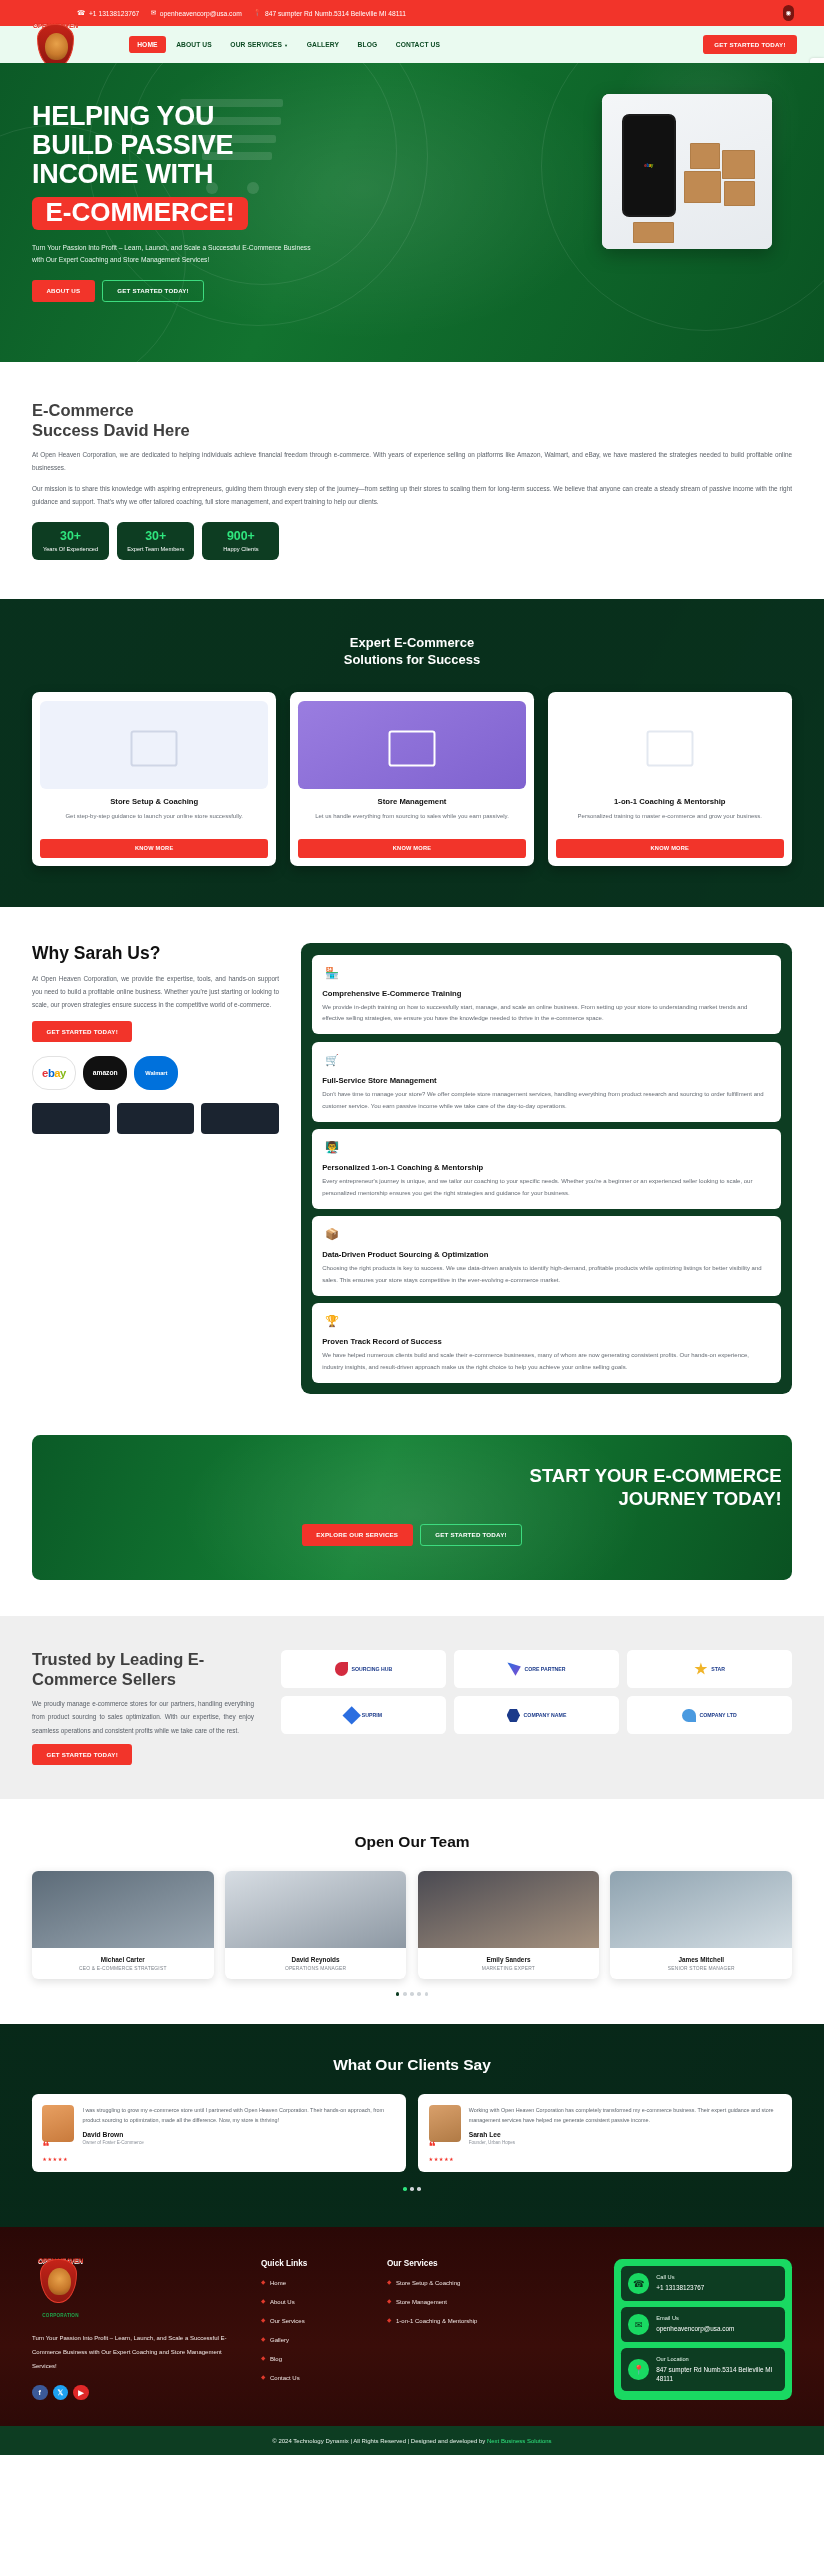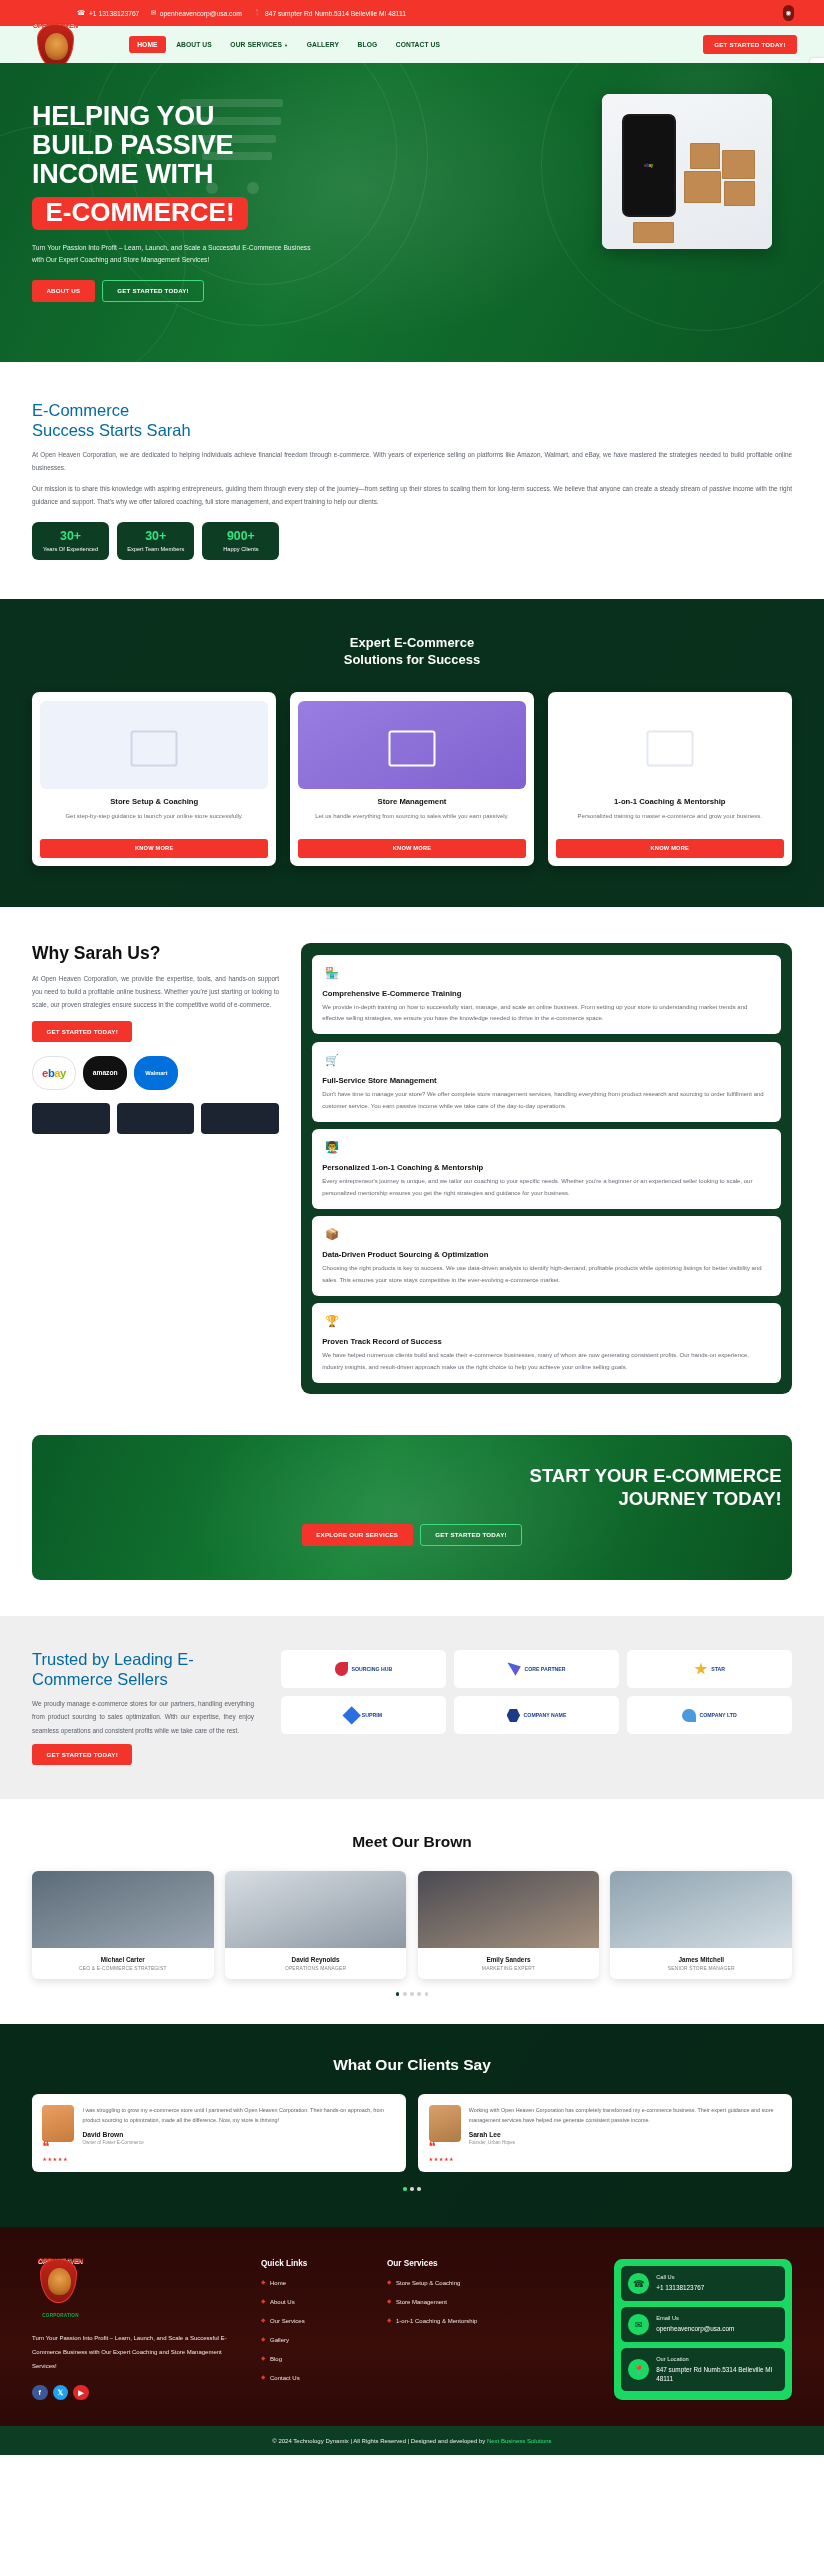--- a/index.html
+++ b/index.html
@@ -156,21 +156,21 @@
     background: #fff; border-radius: 4.1px; box-shadow: 0 4.1px 11.3px rgba(0,0,0,.2);
   }
   .ill-awning { position: absolute; left: 77px; top: 40px; width: 103px; height: 14.4px;
     background: repeating-linear-gradient(90deg,#e9604f 0 10.3px,#fff 10.3px 20.6px); border-radius: 3.1px 3.1px 0 0; }
   .ill-sign { position:absolute; left: 101px; top: 61px; font-size: 7.7px; font-weight: bold; color:#5a4a8f; letter-spacing:0.5px;}
   .ill-cloud { position:absolute; background: #fff; opacity:.85; border-radius: 10.3px;}
   .ill-coin { position:absolute; border-radius:50%; background: #f6c945; box-shadow: inset 0 -1.5px 0 #d9a91d;}
   .ill-clock { position:absolute; left: 31px; top: 98px; width: 37px; height:37px; border-radius:50%; background:#fff; box-shadow: 0 2.1px 6.2px rgba(0,0,0,.18);}
   .ill-gift { position:absolute; border-radius:2.1px;}
   .col-txt { flex: 1; }
-  .h2-black { font-size: 16.5px; font-weight: normal; line-height: 1.2; color: #0369a1; }
+  .h2-black { font-size: 16.5px; font-weight: bold; line-height: 1.2; color: #404040; }
   .body-p { font-size: 6.4px; line-height: 2.1; color: #5a6068; text-align: justify; margin-top: 7.2px; }
   .stats { display: flex; gap: 8.2px; margin-top: 13.4px; }
   .stat {
     background: #0d3d22; border-radius: 6.2px; width: 77px; padding: 7.2px 4.1px;
     text-align: center; color: #fff;
   }
   .stat-num { font-size: 12.4px; font-weight: bold; color: #2fe57e; }
   .stat-lbl { font-size: 5.7px; margin-top: 3.1px; }
 
   
@@ -395,21 +395,21 @@
         <div class="box" style="left:120px;top:56px;width:33px;height:29px;"></div>
         <div class="box" style="left:31px;top:128px;width:41px;height:20.6px;"></div>
       </div>
     </div>
   </div>
 
   <div class="sec-white">
     <div class="row">
       <div class="col-txt">
         <div class="h2-black">
-          <span>E-Commerce</span><br><span>Success Starts Sarah</span>
+          <span>E-Commerce</span><br><span>Success David Here</span>
         </div>
         <p class="body-p">At Open Heaven Corporation, we are dedicated to helping individuals achieve financial freedom through e-commerce. With years of experience selling on platforms like Amazon, Walmart, and eBay, we have mastered the strategies needed to build profitable online businesses.</p>
         <p class="body-p">Our mission is to share this knowledge with aspiring entrepreneurs, guiding them through every step of the journey—from setting up their stores to scaling them for long-term success. We believe that anyone can create a steady stream of passive income with the right guidance and support. That's why we offer tailored coaching, full store management, and expert training to help our clients.</p>
         <div class="stats">
           <div class="stat">
             <div class="stat-num">30+</div>
             <div class="stat-lbl">Years Of Experienced</div>
           </div>
           <div class="stat">
             <div class="stat-num">30+</div>
@@ -549,21 +549,21 @@
         <span>COMPANY NAME</span>
       </div>
       <div class="brand-tile">
         <div class="brand-shape" style="background:#4a9ae0;border-radius:50% 50% 0 50%;"></div>
         <span>COMPANY LTD</span>
       </div>
     </div>
   </div>
 
   <div class="team">
-    <div class="team-h">Meet Our Brown</div>
+    <div class="team-h">Open Our Team</div>
     <div class="team-grid">
       <div class="tcard">
         <div class="tphoto"></div>
         <div class="tname">Michael Carter</div>
         <div class="trole">CEO &amp; E-COMMERCE STRATEGIST</div>
       </div>
       <div class="tcard">
         <div class="tphoto p2"></div>
         <div class="tname">David Reynolds</div>
         <div class="trole">OPERATIONS MANAGER</div>

